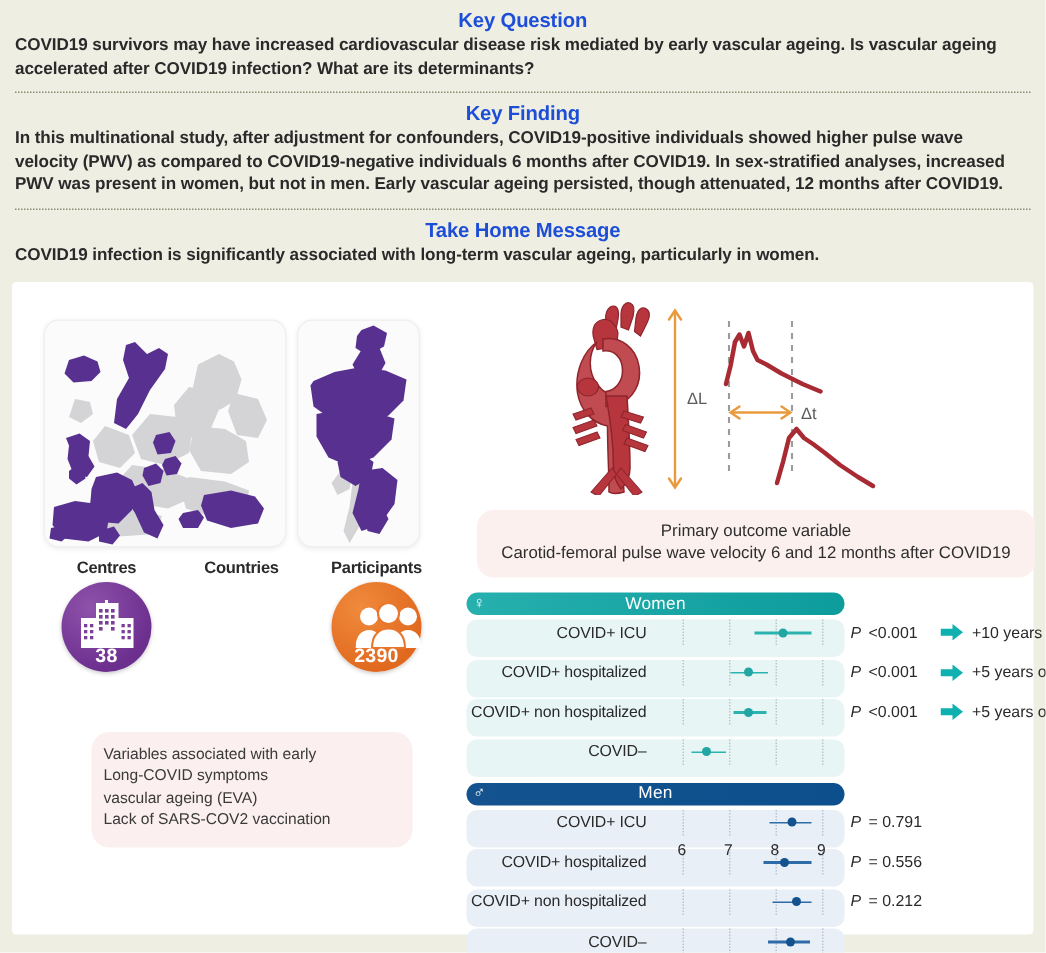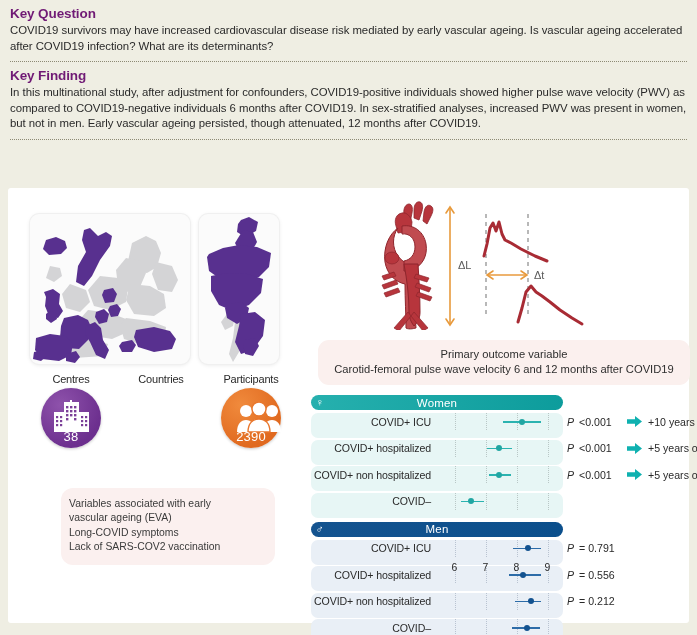--- a/index.html
+++ b/index.html
@@ -8,26 +8,27 @@
     background:#efeee3;
     font-family:"Liberation Sans", sans-serif;
     color:#231f20;
     overflow:hidden;
   }
   .page{position:relative;width:697px;height:635px;box-sizing:border-box;}
 
   
   .txtwrap{padding:6px 10px 0 10px;}
   .sec-title{
-    font-size:13.5px;font-weight:bold;color:#701a75;
-    letter-spacing:-0.1px;margin:0 0 2px 0;line-height:15px;
+    font-size:13.5px;font-weight:bold;color:#1d4ed8;
+    letter-spacing:-0.1px;margin:0 0 2px 0;line-height:15px;text-align:center;
   }
   .sec-body{
     font-size:11.4px;line-height:15.6px;color:#2a2a2a;margin:0;
     letter-spacing:-0.05px;
+    font-weight:bold;
   }
   .dotrule{
     border-top:1.6px dotted #8d8a74;
     margin:7px 0 6px 0;height:0;
   }
 
   
   .panel{
     position:absolute;left:8px;top:188px;width:681px;height:435px;
     background:#ffffff;border-radius:3px;
@@ -39,21 +40,21 @@
     background:#fbfbfb;border-radius:9px;
     box-shadow:0 0 0 1px #f0f0f0, 0 1px 4px rgba(0,0,0,.10);
     overflow:hidden;position:relative;
   }
   .mapcard.eu{width:160px;height:150px;}
   .mapcard.am{width:80px;height:150px;}
   .mapcard svg{position:absolute;left:0;top:0;}
 
   
   .stats{position:absolute;left:24px;top:185px;width:258px;display:flex;justify-content:space-between;}
-  .stat{width:78px;text-align:center;}
+  .stat{width:78px;text-align:center;font-weight:bold;}
   .stat .cap{font-size:11px;color:#2a2a2a;margin-bottom:3px;letter-spacing:-.2px;}
   .circle{
     width:60px;height:60px;border-radius:50%;margin:0 auto;position:relative;
     box-shadow:0 1px 3px rgba(0,0,0,.22);
     display:flex;align-items:center;justify-content:center;
   }
   .circle .num{
     position:absolute;bottom:4px;left:0;right:0;text-align:center;
     color:#fff;font-size:13px;letter-spacing:.2px;
   }
@@ -153,20 +154,24 @@
 
     <div class="dotrule"></div>
 
     <div>
       <div class="sec-title">Key Finding</div>
       <p class="sec-body">In this multinational study, after adjustment for confounders, COVID19-positive individuals showed higher pulse wave velocity (PWV) as compared to COVID19-negative individuals 6 months after COVID19. In sex-stratified analyses, increased PWV was present in women, but not in men. Early vascular ageing persisted, though attenuated, 12 months after COVID19.</p>
     </div>
 
     <div class="dotrule"></div>
 
+    <div>
+      <div class="sec-title">Take Home Message</div>
+      <p class="sec-body">COVID19 infection is significantly associated with long-term vascular ageing, particularly in women.</p>
+    </div>
 
   </div>
 
   <div class="panel">
 
     <div class="maps">
 
       <div class="mapcard eu">
         <svg width="160" height="150" viewBox="0 0 160 150">
           <g fill="#d4d4d6">
@@ -276,22 +281,22 @@
             <path d="M11 30 c0 -9 5 -13 11 -13 c6 0 11 4 11 13z" fill="#fff" stroke="#e8762c" stroke-width="1.4"></path>
           </svg>
           <span class="num">2390</span>
         </div>
       </div>
 
     </div>
 
     <div class="pinkbox">
       <div>Variables associated with early</div>
+      <div>Long-COVID symptoms</div>
       <div>vascular ageing (EVA)</div>
-      <div>Long-COVID symptoms</div>
       <div>Lack of SARS-COV2 vaccination</div>
     </div>
 
     <div class="figure">
       <svg width="260" height="130" viewBox="0 0 260 130">
 
         <g>
           <g fill="#b7353c" stroke="#8e252c" stroke-width="0.8">
             <path d="M46 14 c-1 -6 2 -10 5 -10 c3 0 4 4 3 9 l-2 10 -6 -1z"></path>
             <path d="M56 10 c0 -6 3 -9 6 -8 c3 1 3 5 2 9 l-3 9 -5 -2z"></path>

